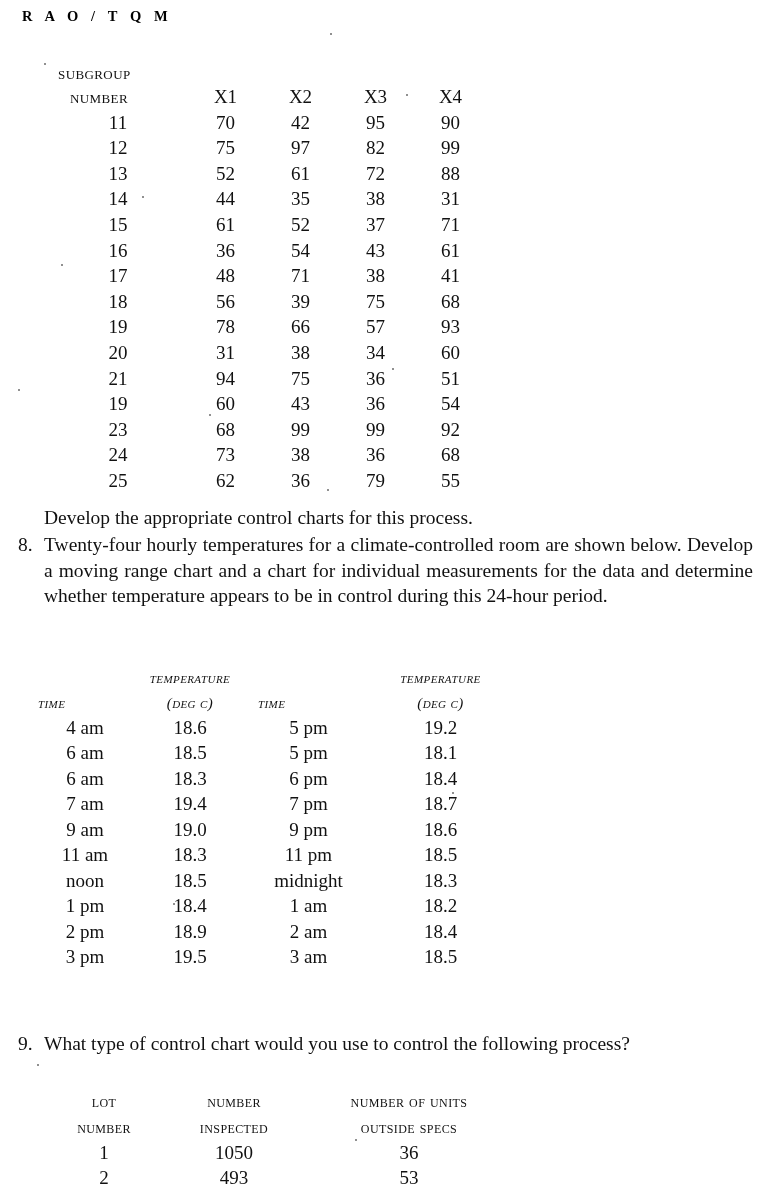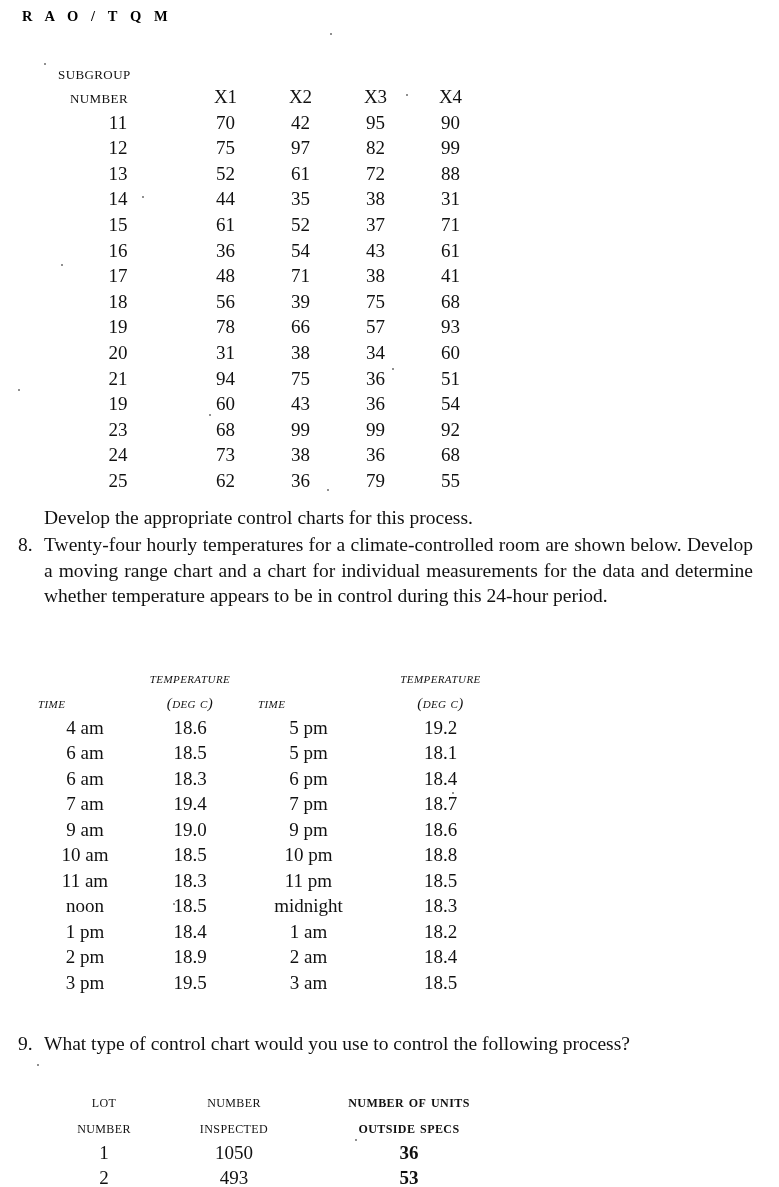--- a/index.html
+++ b/index.html
@@ -108,21 +108,21 @@
   
   #table-lot {
     left: 44px;
     top: 1085px;
     font-size: 19px;
   }
   #table-lot td { height: 25.5px; vertical-align: bottom; }
   #table-lot .hd { font-size: 17.5px; }
   #table-lot .c-lot { width: 120px; }
   #table-lot .c-insp { width: 140px; }
-  #table-lot .c-out { width: 210px; font-weight: bold; }
+  #table-lot .c-out { width: 210px; }
 
   
   .speck {
     position: absolute;
     background: #3a3a3a;
     border-radius: 50%;
     width: 2px;
     height: 2px;
     opacity: .75;
   }
@@ -307,26 +307,20 @@
           <td class="c-time1">7 am</td>
           <td class="c-temp1">19.4</td>
           <td class="c-time2">7 pm</td>
           <td class="c-temp2">18.7</td>
         </tr>
         <tr>
           <td class="c-time1">9 am</td>
           <td class="c-temp1">19.0</td>
           <td class="c-time2">9 pm</td>
           <td class="c-temp2">18.6</td>
-        </tr>
-        <tr>
-          <td class="c-time1">10 am</td>
-          <td class="c-temp1">18.5</td>
-          <td class="c-time2">10 pm</td>
-          <td class="c-temp2">18.8</td>
         </tr>
         <tr>
           <td class="c-time1">11 am</td>
           <td class="c-temp1">18.3</td>
           <td class="c-time2">11 pm</td>
           <td class="c-temp2">18.5</td>
         </tr>
         <tr>
           <td class="c-time1">noon</td>
           <td class="c-temp1">18.5</td>

